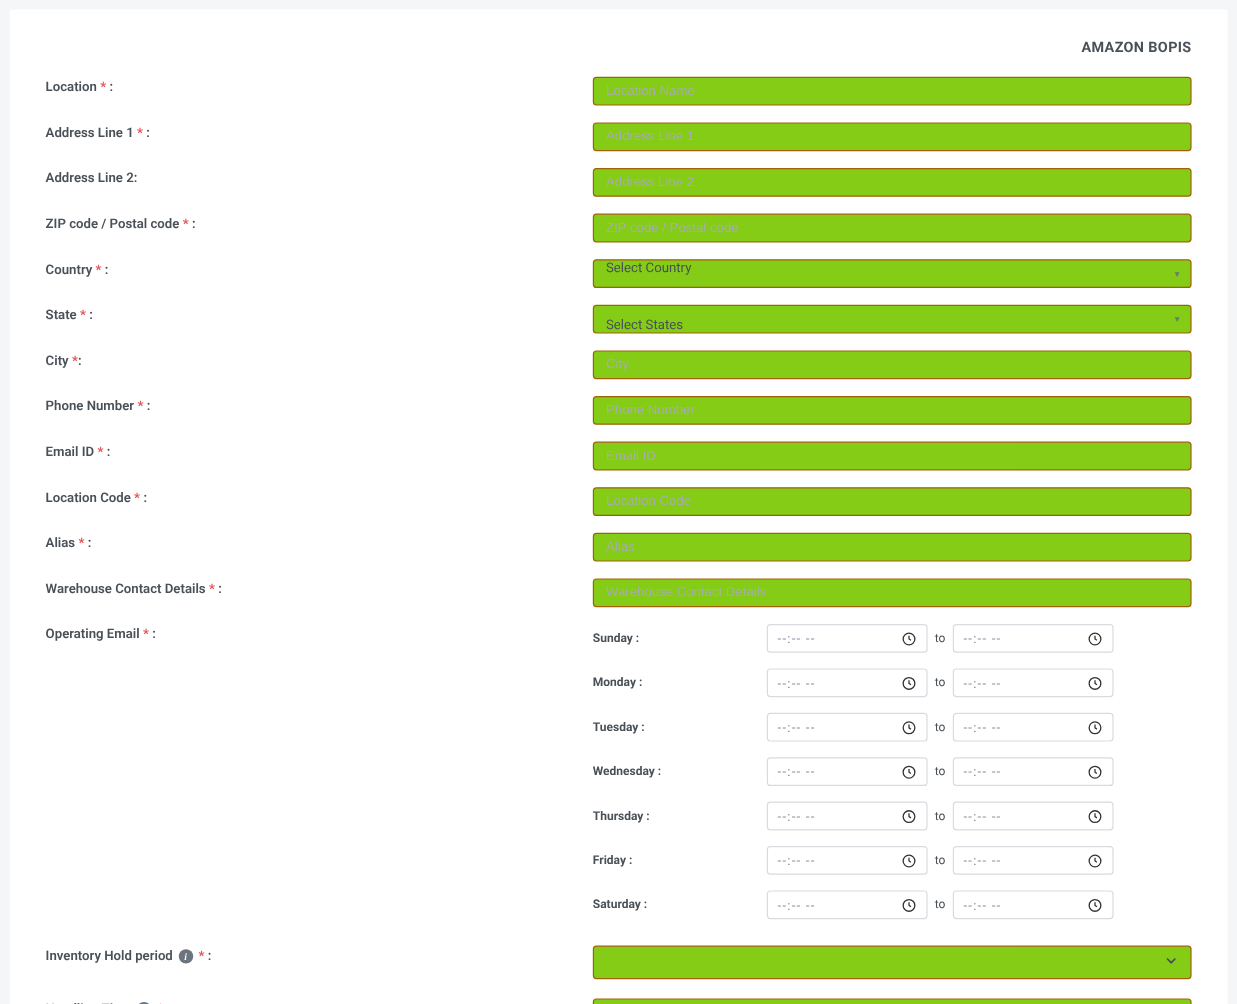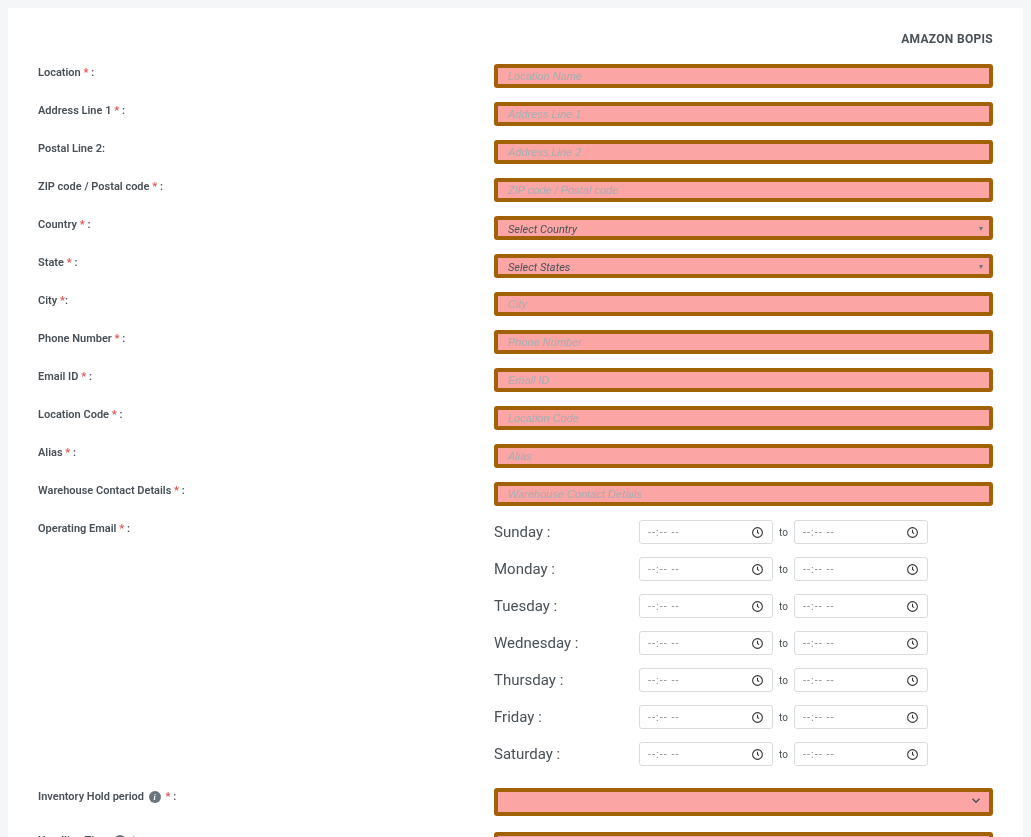--- a/index.html
+++ b/index.html
@@ -42,28 +42,27 @@
   .label-col .req {
     color: #e55353;
     font-weight: 700;
   }
   .input-col {
     flex: 1;
   }
   .text-input, .select-input {
     width: 100%;
     height: 24px;
-    border: 4px solid #a16207;
+    border: 1px solid #a16207;
     border-radius: 3px;
     padding: 0 10px;
     font-size: 11px;
     color: #495057;
-    background: #fca5a5;
+    background: #84cc16;
     outline: none;
-    font-style: italic;
   }
   .text-input::placeholder { color: #a7acb1; }
   .select-wrap {
     position: relative;
     width: 100%;
   }
   .select-wrap .arrow {
     position: absolute;
     right: 10px;
     top: 50%;
@@ -93,22 +92,22 @@
     display: flex;
     flex-direction: column;
     gap: 13px;
   }
   .op-row {
     display: flex;
     align-items: center;
   }
   .op-day {
     width: 145px;
-    font-size: 15px;
-    font-weight: 400;
+    font-size: 10px;
+    font-weight: 700;
     color: #495057;
   }
   .time-input {
     width: 134px;
     height: 24px;
     border: 1px solid #d8dbe0;
     border-radius: 3px;
     padding: 0 8px;
     font-size: 11px;
     display: flex;
@@ -162,21 +161,21 @@
     <div class="label-col">
       <span>Address Line 1</span>
       <span class="req"> *</span><span> :</span>
     </div>
     <div class="input-col">
       <input class="text-input" placeholder="Address Line 1" style="">
     </div>
   </div>
 
   <div class="form-row">
-    <div class="label-col">Postal Line 2:</div>
+    <div class="label-col">Address Line 2:</div>
     <div class="input-col">
       <input class="text-input" placeholder="Address Line 2" style="">
     </div>
   </div>
 
   <div class="form-row">
     <div class="label-col">
       <span>ZIP code / Postal code</span>
       <span class="req"> *</span><span> :</span>
     </div>
@@ -185,21 +184,21 @@
     </div>
   </div>
 
   <div class="form-row">
     <div class="label-col">
       <span>Country</span>
       <span class="req"> *</span><span> :</span>
     </div>
     <div class="input-col">
       <div class="select-wrap">
-        <div class="select-input select-placeholder" style="display:flex;align-items:flex-end;">
+        <div class="select-input select-placeholder" style="display:flex;align-items:flex-start;">
           <span>Select Country</span>
         </div>
         <span class="arrow">▾</span>
       </div>
     </div>
   </div>
 
   <div class="form-row">
     <div class="label-col">
       <span>State</span>

